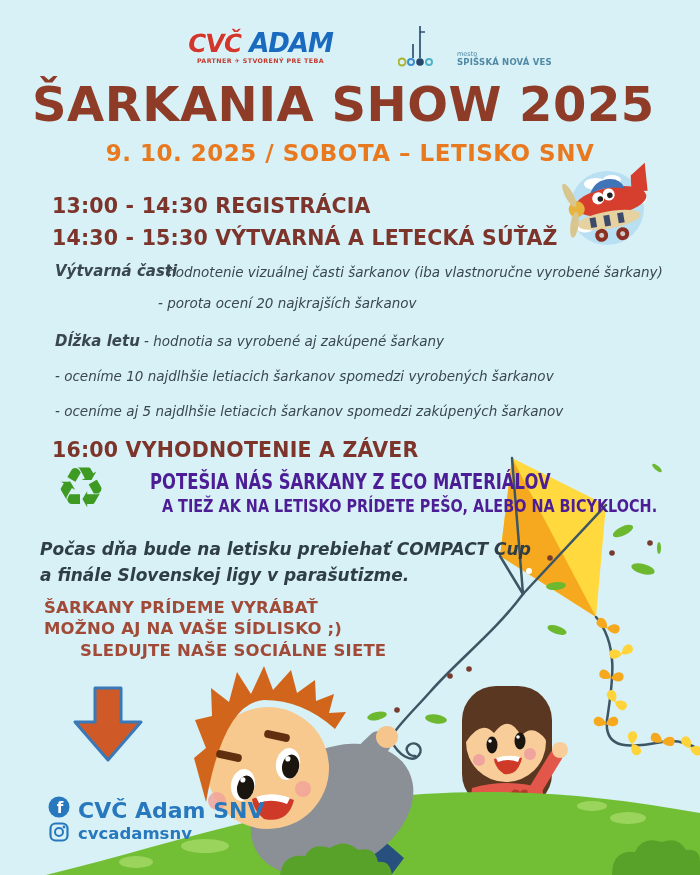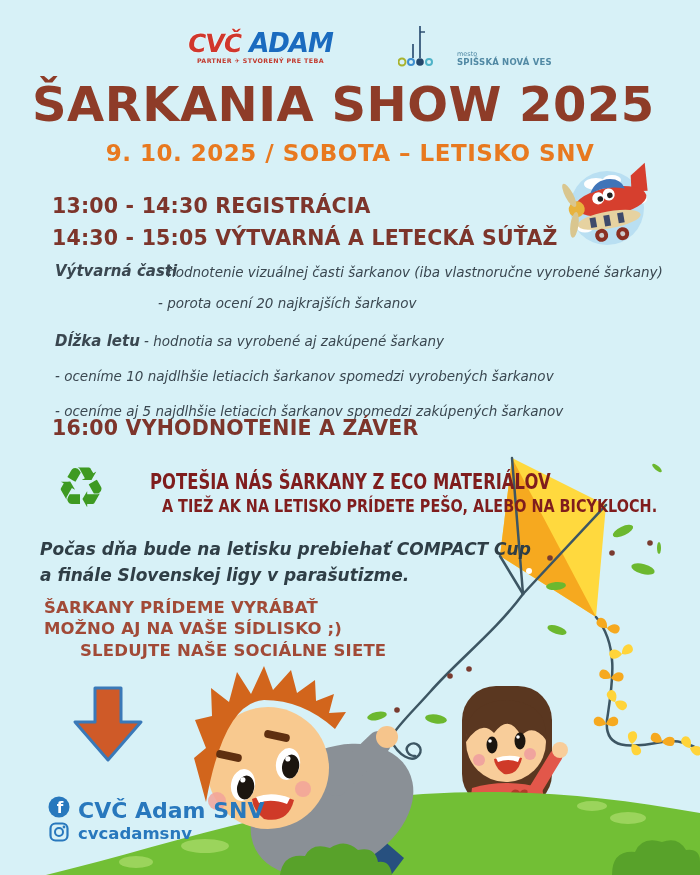--- a/index.html
+++ b/index.html
@@ -18,29 +18,29 @@
   .cvc-tag{font-size:6.3px;color:#c23a2e;letter-spacing:.4px;margin-top:2px;font-weight:700;}
   .logo-city{left:398px;top:24px;display:flex;align-items:flex-end;gap:21px;}
   .city-text{line-height:1.15;padding-bottom:2px;}
   .city-mesto{font-size:6.5px;color:#5189a4;}
   .city-name{font-size:8.5px;font-weight:700;color:#5189a4;letter-spacing:.2px;}
 
   .title{left:0;top:76px;width:700px;text-align:left;font-size:48px;font-weight:800;color:#8e3c28;letter-spacing:.5px;margin:0;padding-left:32px;}
   .subtitle{left:0;top:140px;width:700px;text-align:center;font-size:23px;font-weight:800;color:#e8791f;letter-spacing:.5px;}
 
   .sched{font-size:20.5px;font-weight:800;color:#7d352b;letter-spacing:.2px;}
-  .s1{left:52px;top:194px;} .s2{left:52px;top:226px;} .s3{left:52px;top:416px;}
+  .s1{left:52px;top:194px;} .s2{left:52px;top:226px;} .s3{left:52px;top:438px;}
 
   .det{font-style:italic;color:#3a4750;font-size:13.5px;}
   .det b{font-size:15px;font-weight:800;}
   .r1l{left:55px;top:262px;} .r1t{left:158px;top:264px;} .r2{left:158px;top:295px;}
   .r3{left:55px;top:332px;} .r4{left:55px;top:368px;} .r5{left:55px;top:403px;}
 
   .recycle{left:56px;top:460px;font-size:56px;line-height:1;color:#3e9a22;z-index:2;}
-  .eco{left:100px;width:440px;text-align:right;font-weight:700;color:#7f1d1d;}
+  .eco{left:100px;width:440px;text-align:right;font-weight:700;color:#4c1d95;}
   .eco1{top:470px;font-size:20.5px;} .eco2{top:495px;font-size:18px;}
   .cond{display:inline-block;transform:scaleX(.8);}
 
   .para{left:40px;width:520px;text-align:left;font-size:17px;font-weight:700;font-style:italic;color:#2f3e46;}
   .p1{top:539px;} .p2{top:565px;}
 
   .promo{left:44px;font-size:16.5px;font-weight:800;color:#a14a37;letter-spacing:.2px;}
   .q1{top:598px;} .q2{top:619px;} .q3{top:641px;margin-left:36px;}
 
   .soc-label{color:#2878bd;font-weight:700;}
@@ -226,21 +226,21 @@
     <div class="city-text">
       <div class="city-mesto">mesto</div>
       <div class="city-name">SPIŠSKÁ NOVÁ VES</div>
     </div>
   </div>
 
   <h1 class="txt title">ŠARKANIA SHOW 2025</h1>
   <div class="txt subtitle">9. 10. 2025 / SOBOTA – LETISKO SNV</div>
 
   <div class="txt sched s1">13:00 - 14:30 REGISTRÁCIA</div>
-  <div class="txt sched s2">14:30 - 15:05 VÝTVARNÁ A LETECKÁ SÚŤAŽ</div>
+  <div class="txt sched s2">14:30 - 15:30 VÝTVARNÁ A LETECKÁ SÚŤAŽ</div>
 
   <div class="txt det r1l"><b>Výtvarná časti</b></div>
   <div class="txt det r1t">- hodnotenie vizuálnej časti šarkanov (iba vlastnoručne vyrobené šarkany)</div>
   <div class="txt det r2">- porota ocení 20 najkrajších šarkanov</div>
   <div class="txt det r3"><b>Dĺžka letu</b><span> - hodnotia sa vyrobené aj zakúpené šarkany</span></div>
   <div class="txt det r4">- oceníme 10 najdlhšie letiacich šarkanov spomedzi vyrobených šarkanov</div>
   <div class="txt det r5">- oceníme aj 5 najdlhšie letiacich šarkanov spomedzi zakúpených šarkanov</div>
 
   <div class="txt sched s3">16:00 VYHODNOTENIE A ZÁVER</div>
 

